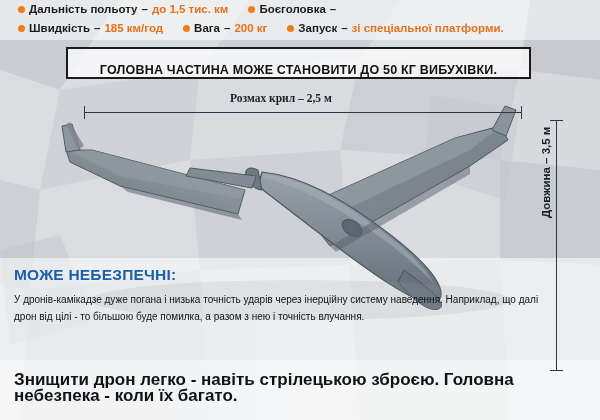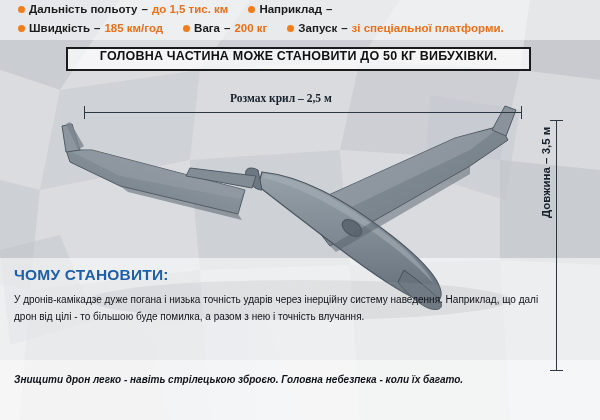--- a/index.html
+++ b/index.html
@@ -59,25 +59,25 @@
   .spec-label { color: #1b1b1b; }
   .spec-dash { color: #1b1b1b; }
   .spec-value { color: #e8711a; }
 
   
   .warnbox {
     position: absolute;
     left: 66px;
     top: 47px;
     width: 465px;
-    height: 24px;
+    height: 32px;
     border: 2px solid #1b1b1b;
     background: rgba(255,255,255,0.72);
     display: flex;
-    align-items: flex-start;
+    align-items: flex-end;
     justify-content: center;
     box-sizing: border-box;
   }
   .warnbox span {
     font-size: 12.5px;
     font-weight: bold;
     letter-spacing: 0.2px;
     color: #111;
   }
 
@@ -149,25 +149,24 @@
     font-size: 10px;
     line-height: 16.5px;
     color: #0d1319;
   }
   .bodytext p { margin: 0; }
   .footline {
     position: absolute;
     left: 14px;
     top: 372px;
     width: 580px;
-    font-size: 10px;
+    font-size: 17px;
     line-height: 16px;
     font-weight: bold;
     color: #0d1319;
-    font-style: italic;
   }
 
   
   .drone { position: absolute; left: 0; top: 0; }
 </style>
 </head>
 <body>
 
 <div id="page">
 
@@ -268,21 +267,21 @@
 
   <div class="specbar row1">
     <span class="spec-item">
       <span class="bullet"></span>
       <span class="spec-label">Дальність польоту</span>
       <span class="spec-dash">–</span>
       <span class="spec-value">до 1,5 тис. км</span>
     </span>
     <span class="spec-item">
       <span class="bullet"></span>
-      <span class="spec-label">Наприклад</span>
+      <span class="spec-label">Боєголовка</span>
       <span class="spec-dash">–</span>
     </span>
   </div>
 
   <div class="specbar row2">
     <span class="spec-item">
       <span class="bullet"></span>
       <span class="spec-label">Швидкість</span>
       <span class="spec-dash">–</span>
       <span class="spec-value">185 км/год</span>
@@ -308,19 +307,19 @@
   <div class="wingspan-label">Розмах крил – 2,5 м</div>
   <div class="wingspan-line"></div>
   <div class="tick left"></div>
   <div class="tick right"></div>
 
   <div class="length-line"></div>
   <div class="tick top2"></div>
   <div class="tick bottom2"></div>
   <div class="length-label">Довжина – 3,5 м</div>
 
-  <div class="headline">ЧОМУ СТАНОВИТИ:</div>
+  <div class="headline">МОЖЕ НЕБЕЗПЕЧНІ:</div>
   <div class="bodytext">
     <p>У дронів-камікадзе дуже погана і низька точність ударів через інерційну систему наведення. Наприклад, що далі дрон від цілі - то більшою буде помилка, а разом з нею і точність влучання.</p>
   </div>
   <div class="footline">Знищити дрон легко -  навіть стрілецькою зброєю. Головна небезпека - коли їх багато.</div>
 
 </div>
 
 </body></html>

